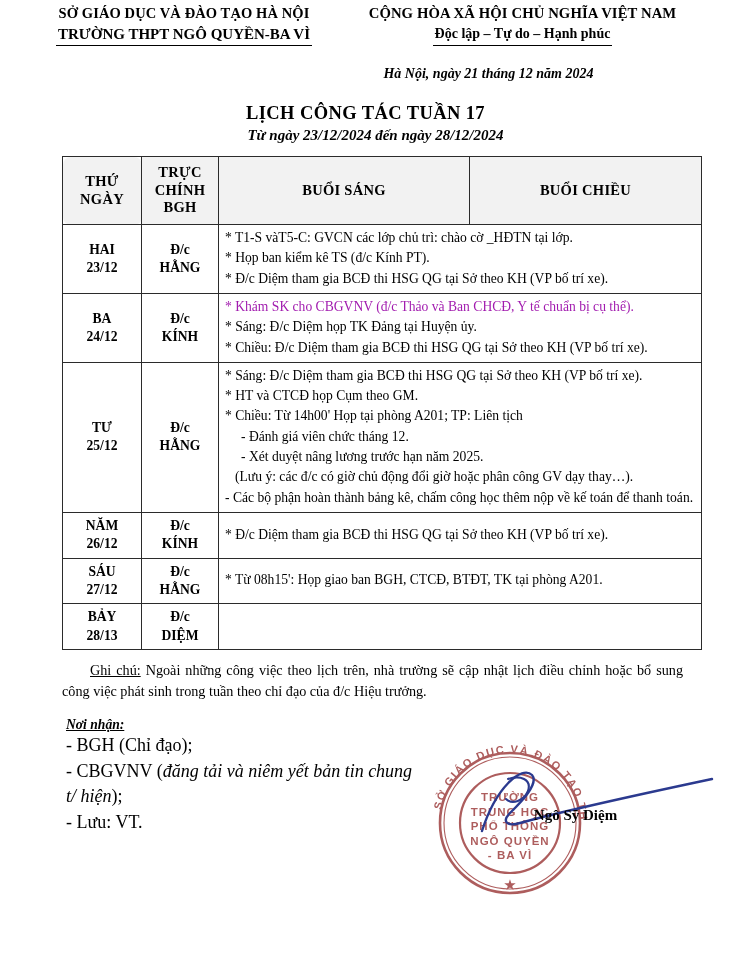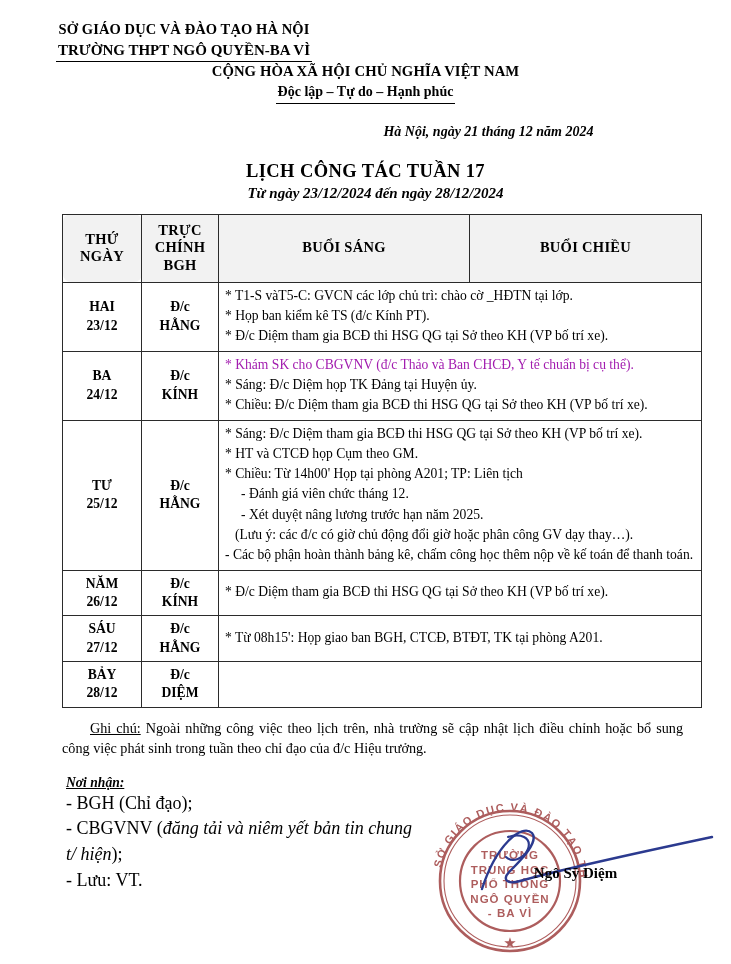--- a/index.html
+++ b/index.html
@@ -19,22 +19,21 @@
   .page {
     position: relative;
     width: 731px;
     height: 964px;
     padding: 0;
   }
 
   
   .doc-header {
     display: flex;
-    padding: 20px 20px 0 20px;
-    flex-direction: column;
+    padding: 4px 20px 0 20px;
   }
   .hdr-left {
     width: 300px;
     text-align: center;
     padding-left: 14px;
   }
   .hdr-right {
     flex: 1;
     text-align: center;
   }
@@ -331,21 +330,21 @@
               <div>Đ/c</div>
               <div>HẰNG</div>
             </td>
             <td class="content-cell" colspan="2">
               <p>* Từ 08h15': Họp giao ban BGH, CTCĐ, BTĐT, TK tại phòng A201.</p>
             </td>
           </tr>
           <tr>
             <td class="day-cell">
               <div>BẢY</div>
-              <div>28/12</div>
+              <div>28/13</div>
             </td>
             <td class="duty-cell">
               <div>Đ/c</div>
               <div>DIỆM</div>
             </td>
             <td class="content-cell" colspan="2"></td>
           </tr>
         </tbody>
     </table>
   </div>

